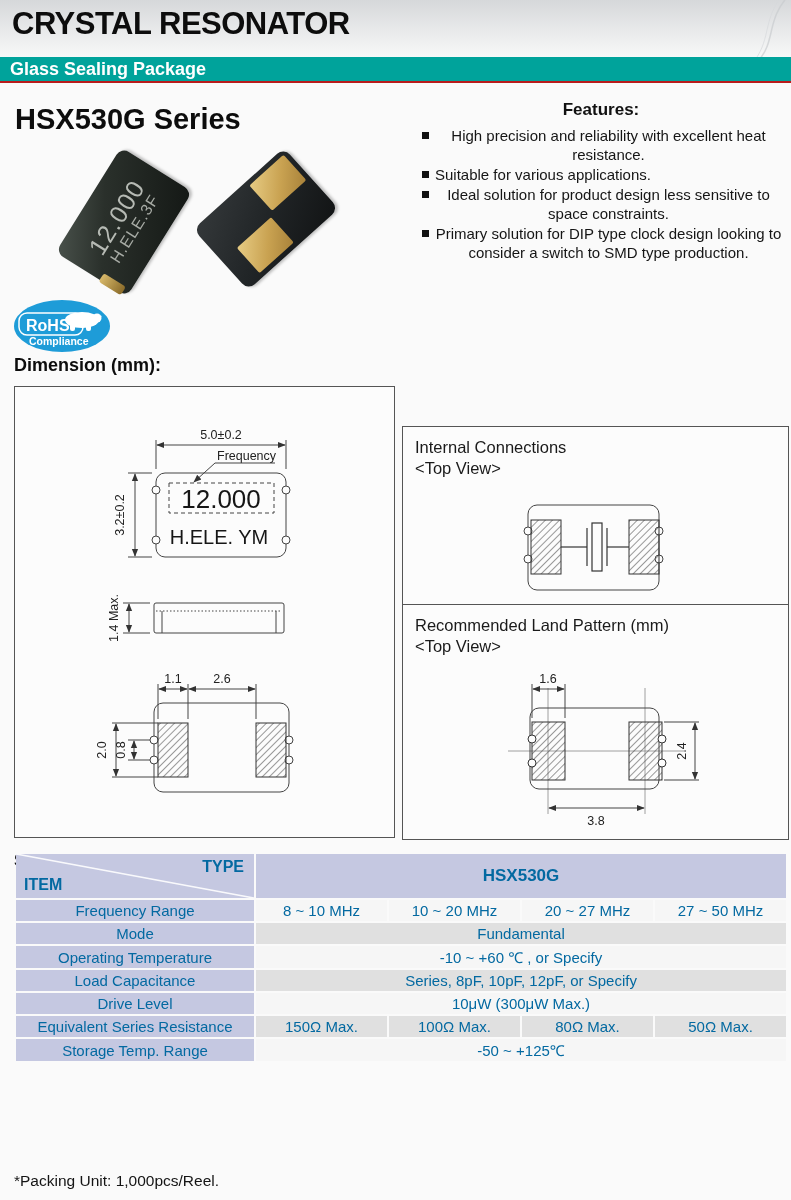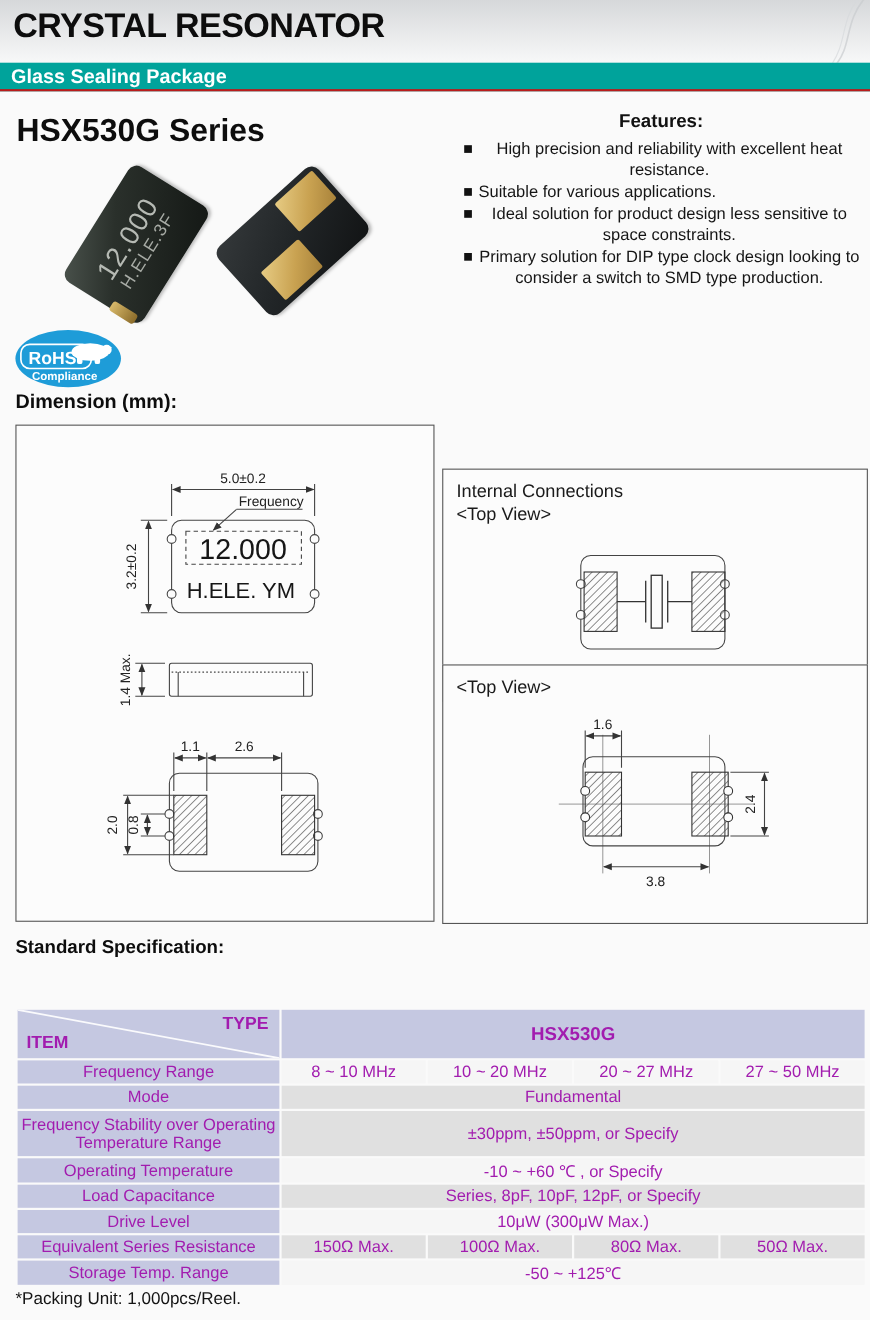--- a/index.html
+++ b/index.html
@@ -63,23 +63,23 @@
   
   .sec-heading { position: absolute; font-size: 18px; font-weight: 700; color: #0d0d0d; }
   
   .panel { position: absolute; background: #fcfcfc; border: 1px solid #555; }
   .panel-title { font-size: 16.5px; color: #1a1a1a; line-height: 1.25; padding: 10px 0 0 12px; }
   svg text { font-family: "Liberation Sans", sans-serif; }
   .dimtxt { font-size: 12.5px; fill: #222; }
   .marktxt { fill: #161616; }
   
   table.spec {
-    position: absolute; left: 14px; top: 916px; width: 774px;
+    position: absolute; left: 14px; top: 852px; width: 774px;
     border-collapse: separate; border-spacing: 2px;
-    font-size: 15px; color: #a21caf; table-layout: fixed;
+    font-size: 15px; color: #0369a1; table-layout: fixed;
   }
   table.spec td { text-align: center; vertical-align: middle; padding: 1px 2px; }
   td.item-cell { background: #c5c8e1; }
   td.val-light { background: #f6f6f6; }
   td.val-gray  { background: #e0e0e0; }
   td.hdr-cell  { background: #c5c8e1; height: 44px; }
   td.corner { position: relative; }
   .corner-type { position: absolute; top: 4px; right: 10px; font-weight: 700; font-size: 16px; }
   .corner-item { position: absolute; bottom: 4px; left: 8px; font-weight: 700; font-size: 16px; }
   .model-name { font-weight: 700; font-size: 17px; }
@@ -263,20 +263,21 @@
         <line x1="184" y1="50" x2="184" y2="88"></line>
         <rect x="189" y="45" width="10" height="48" fill="#fcfcfc"></rect>
         <line x1="204" y1="50" x2="204" y2="88"></line>
         <line x1="204" y1="69" x2="226" y2="69"></line>
       </g>
     </svg>
   </div>
 
   <div class="panel" style="left:402px; top:604px; width:387px; height:236px;">
     <div class="panel-title">
+      <div>Recommended Land Pattern (mm)</div>
       <div>&lt;Top View&gt;</div>
     </div>
     <svg width="385" height="180" viewBox="0 0 385 180" style="display:block">
       <defs>
         <marker id="ar3" viewBox="0 0 10 10" refX="9" refY="5" markerWidth="8" markerHeight="8" orient="auto-start-reverse">
           <path d="M0,1 L10,5 L0,9 z" fill="#333"></path>
         </marker>
         <pattern id="hatch3" width="5" height="5" patternTransform="rotate(45)" patternUnits="userSpaceOnUse">
           <line x1="0" y1="0" x2="0" y2="5" stroke="#555" stroke-width="1.2"></line>
         </pattern>
@@ -343,24 +344,20 @@
       <td class="item-cell">Frequency Range</td>
       <td class="val-light">8 ~ 10 MHz</td>
       <td class="val-light">10 ~ 20 MHz</td>
       <td class="val-light">20 ~ 27 MHz</td>
       <td class="val-light">27 ~ 50 MHz</td>
     </tr>
     <tr class="std">
       <td class="item-cell">Mode</td>
       <td class="val-gray" colspan="4">Fundamental</td>
     </tr>
-    <tr class="tall">
-      <td class="item-cell">Frequency Stability over Operating Temperature Range</td>
-      <td class="val-gray" colspan="4">±30ppm, ±50ppm, or Specify</td>
-    </tr>
     <tr class="std">
       <td class="item-cell">Operating Temperature</td>
       <td class="val-light" colspan="4">-10 ~ +60 ℃ , or Specify</td>
     </tr>
     <tr class="std">
       <td class="item-cell">Load Capacitance</td>
       <td class="val-gray" colspan="4">Series, 8pF, 10pF, 12pF, or Specify</td>
     </tr>
     <tr class="std">
       <td class="item-cell">Drive Level</td>

